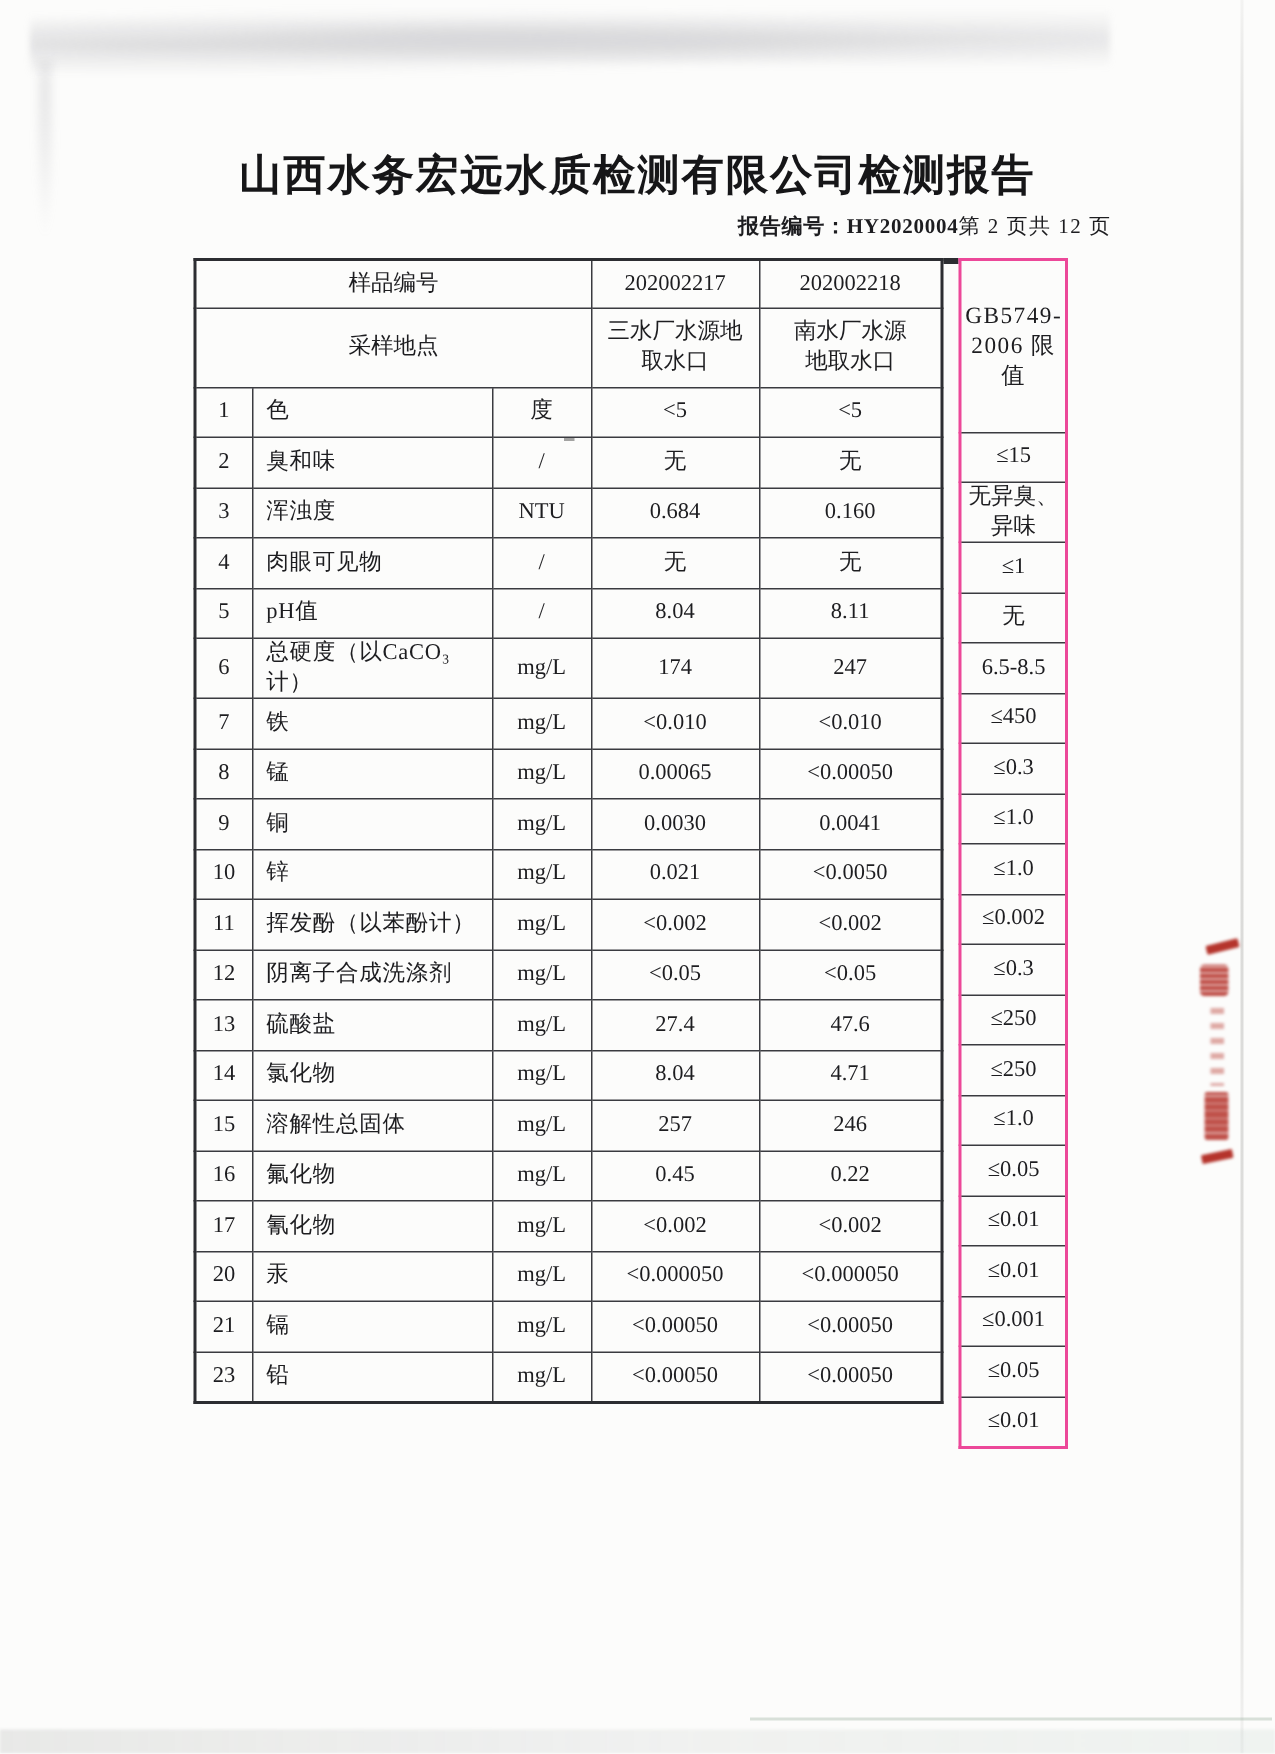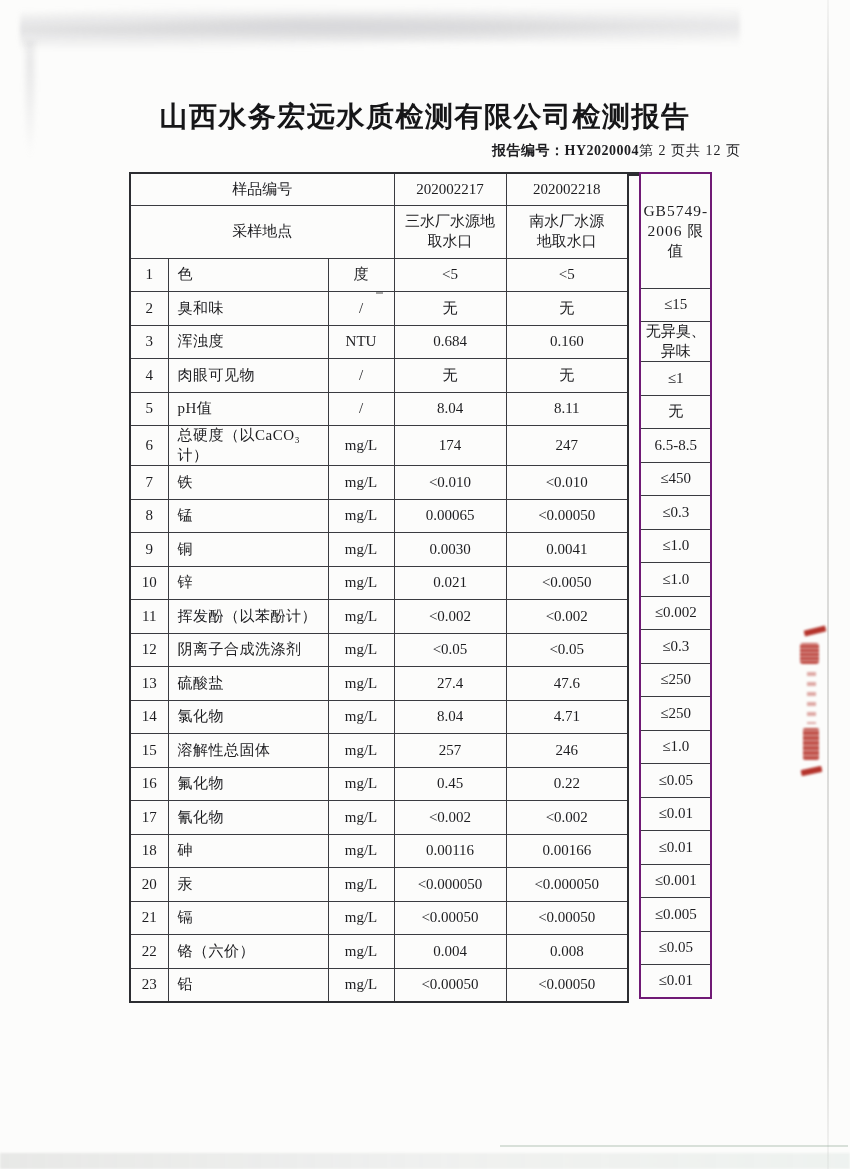--- a/index.html
+++ b/index.html
@@ -80,21 +80,21 @@
   table.main tr.h-sample{height:32px;}
   table.main tr.h-location{height:53px;}
   table.main tr.h-category{height:32px;}
   td.c-param{text-align:left !important;padding-left:9px !important;letter-spacing:.5px;}
   td.c-no{letter-spacing:0;}
   .pre{white-space:pre-line;}
   .spacer{
     width:18px;border-top:2px solid #2c2d31;border-bottom:2px solid #2c2d31;
     background:transparent;
   }
-  table.limit{width:124px;border:2px solid #701a75;}
+  table.limit{width:124px;border:2px solid #ec4899;}
   table.limit td{
     border:1px solid #3a3b40;text-align:center;padding:0 2px;line-height:1.3;overflow:hidden;
   }
   table.limit tr{height:33.5px;}
   table.limit tr.limit-head-row{height:115px;}
   td.limit-head{line-height:2.55;letter-spacing:1px;font-size:15.5px;}
 </style>
 </head>
 <body>
 
@@ -255,46 +255,32 @@
           <td class="c-v2">0.22</td>
         </tr>
         <tr>
           <td class="c-no">17</td>
           <td class="c-param">氰化物</td>
           <td class="c-unit">mg/L</td>
           <td class="c-v1">&lt;0.002</td>
           <td class="c-v2">&lt;0.002</td>
         </tr>
         <tr>
-          <td class="c-no">18</td>
-          <td class="c-param">砷</td>
-          <td class="c-unit">mg/L</td>
-          <td class="c-v1">0.00116</td>
-          <td class="c-v2">0.00166</td>
-        </tr>
-        <tr>
           <td class="c-no">20</td>
           <td class="c-param">汞</td>
           <td class="c-unit">mg/L</td>
           <td class="c-v1">&lt;0.000050</td>
           <td class="c-v2">&lt;0.000050</td>
         </tr>
         <tr>
           <td class="c-no">21</td>
           <td class="c-param">镉</td>
           <td class="c-unit">mg/L</td>
           <td class="c-v1">&lt;0.00050</td>
           <td class="c-v2">&lt;0.00050</td>
-        </tr>
-        <tr>
-          <td class="c-no">22</td>
-          <td class="c-param">铬（六价）</td>
-          <td class="c-unit">mg/L</td>
-          <td class="c-v1">0.004</td>
-          <td class="c-v2">0.008</td>
         </tr>
         <tr>
           <td class="c-no">23</td>
           <td class="c-param">铅</td>
           <td class="c-unit">mg/L</td>
           <td class="c-v1">&lt;0.00050</td>
           <td class="c-v2">&lt;0.00050</td>
         </tr>
       </tbody>
   </table>
@@ -356,23 +342,20 @@
         <tr>
           <td>≤0.01</td>
         </tr>
         <tr>
           <td>≤0.01</td>
         </tr>
         <tr>
           <td>≤0.001</td>
         </tr>
         <tr>
-          <td>≤0.005</td>
-        </tr>
-        <tr>
           <td>≤0.05</td>
         </tr>
         <tr>
           <td>≤0.01</td>
         </tr>
       </tbody>
   </table>
 </div>
 
 </body></html>

